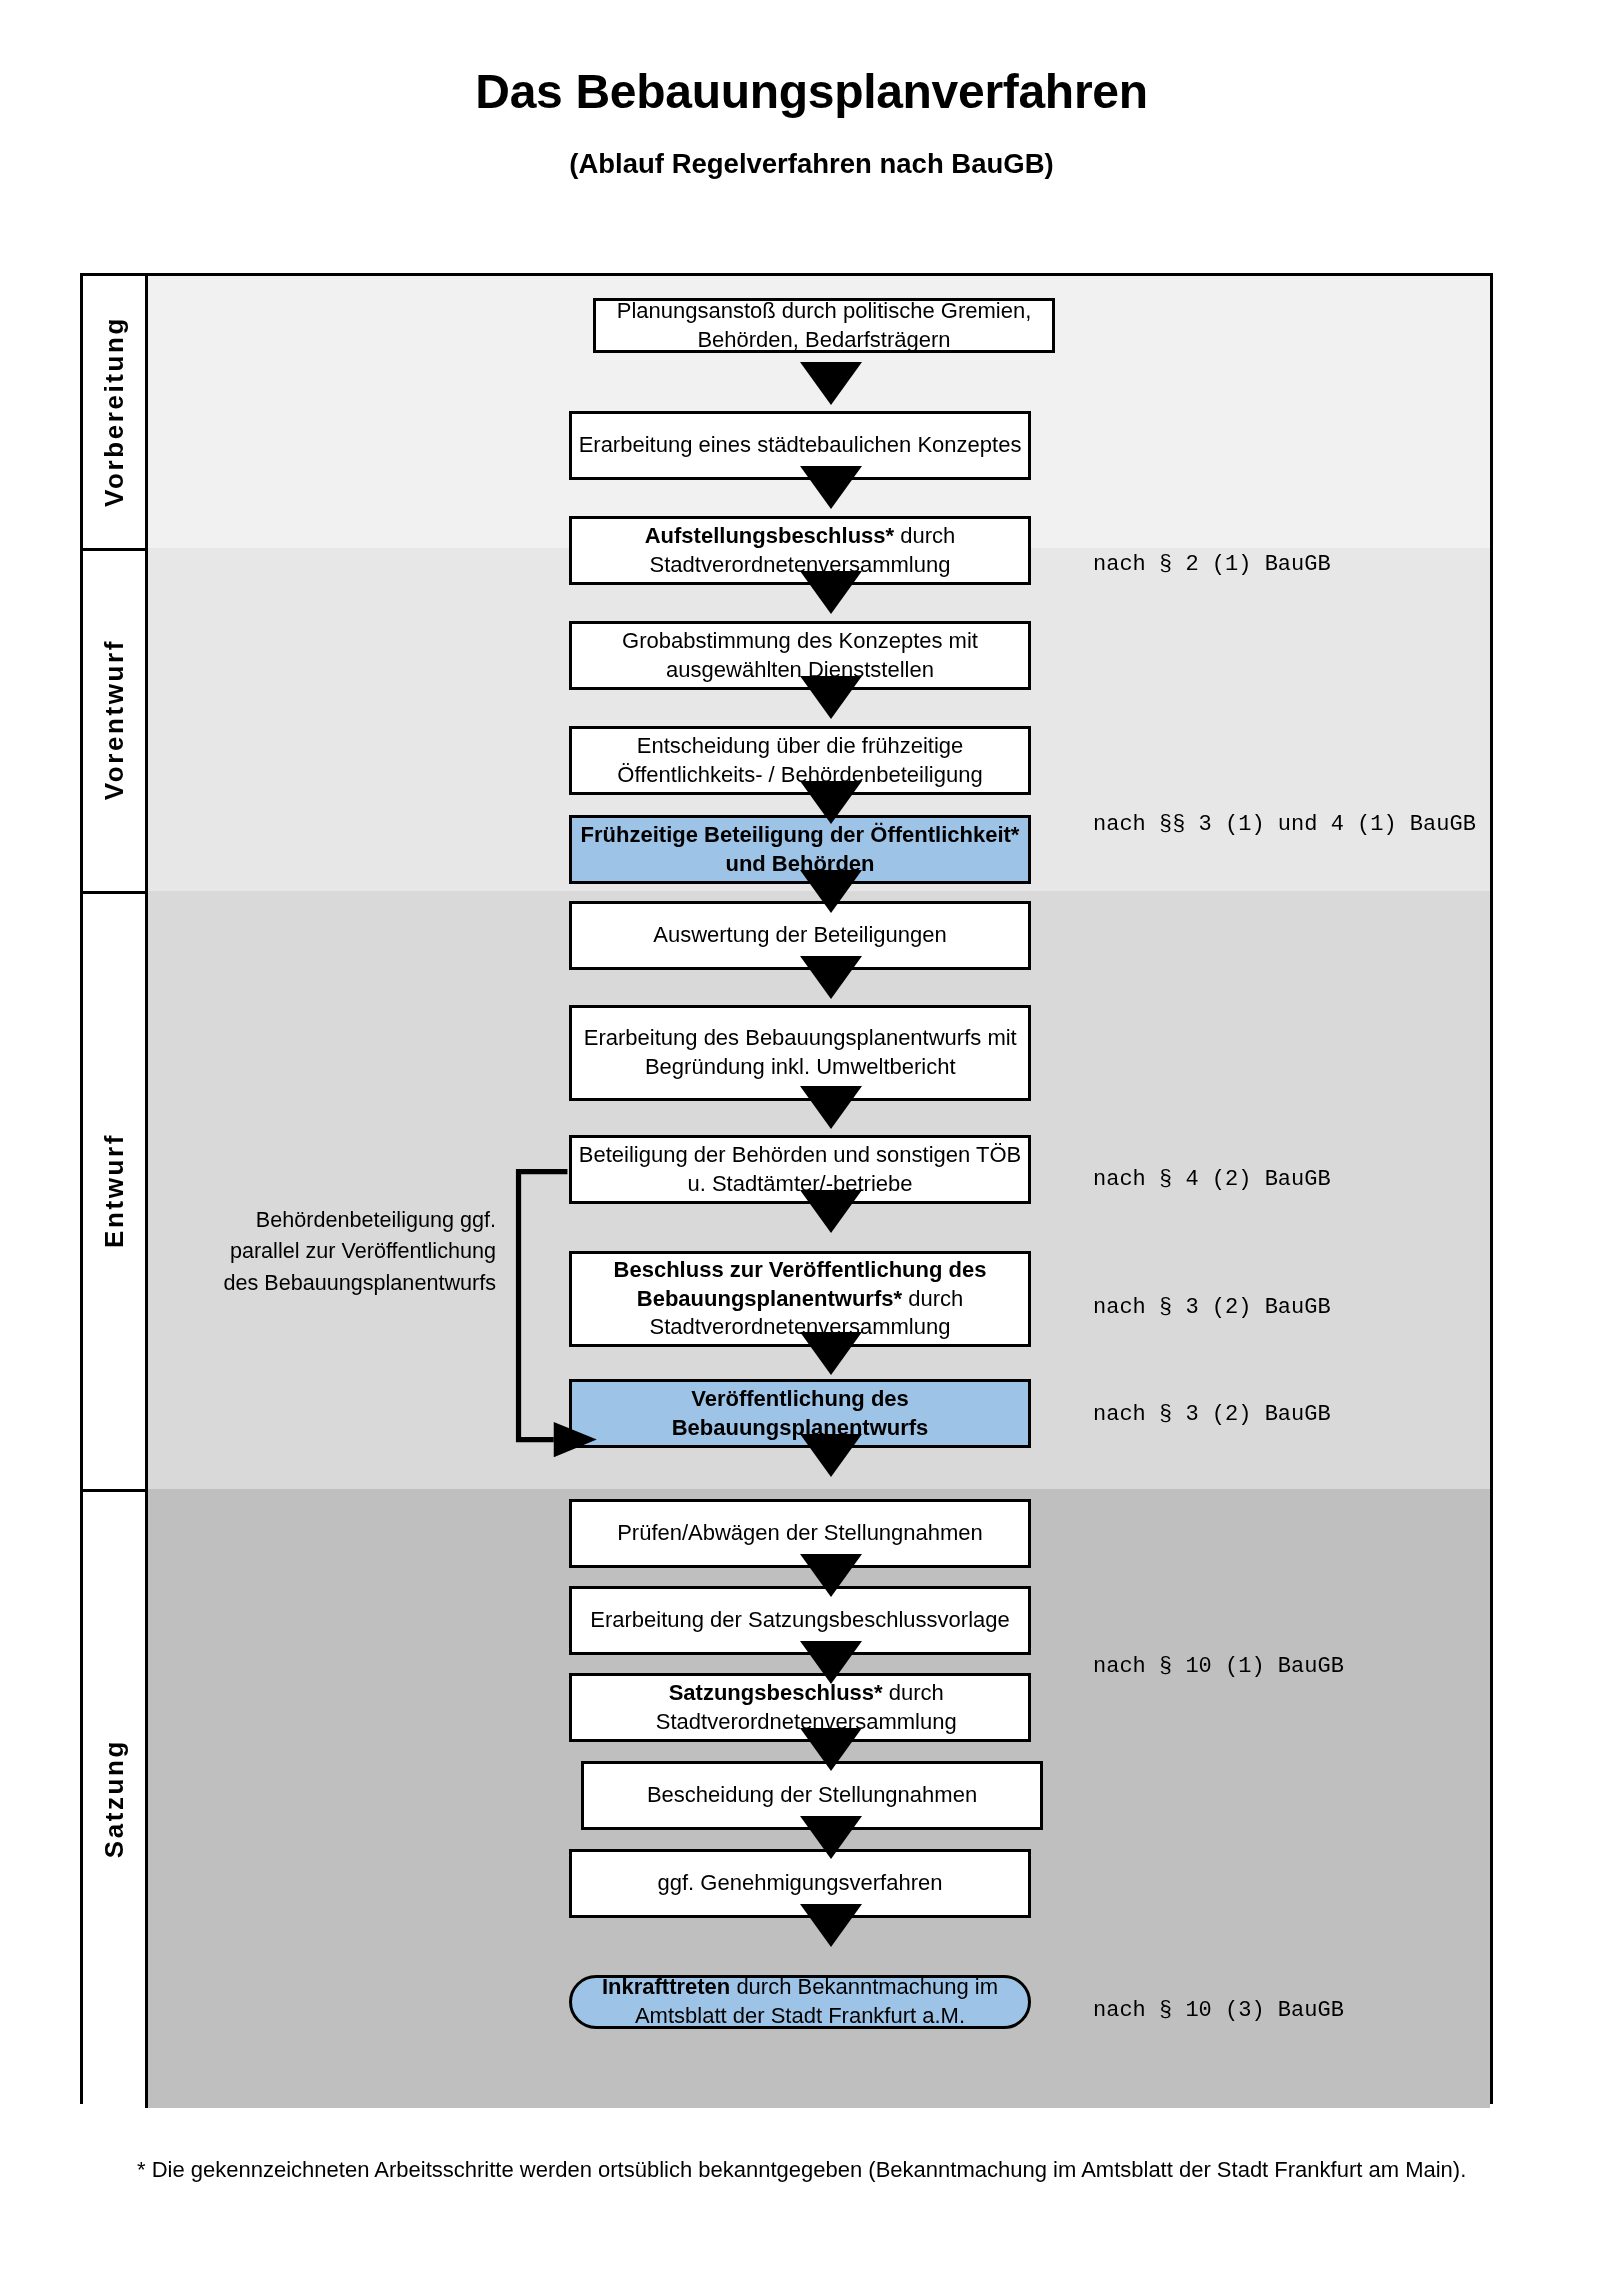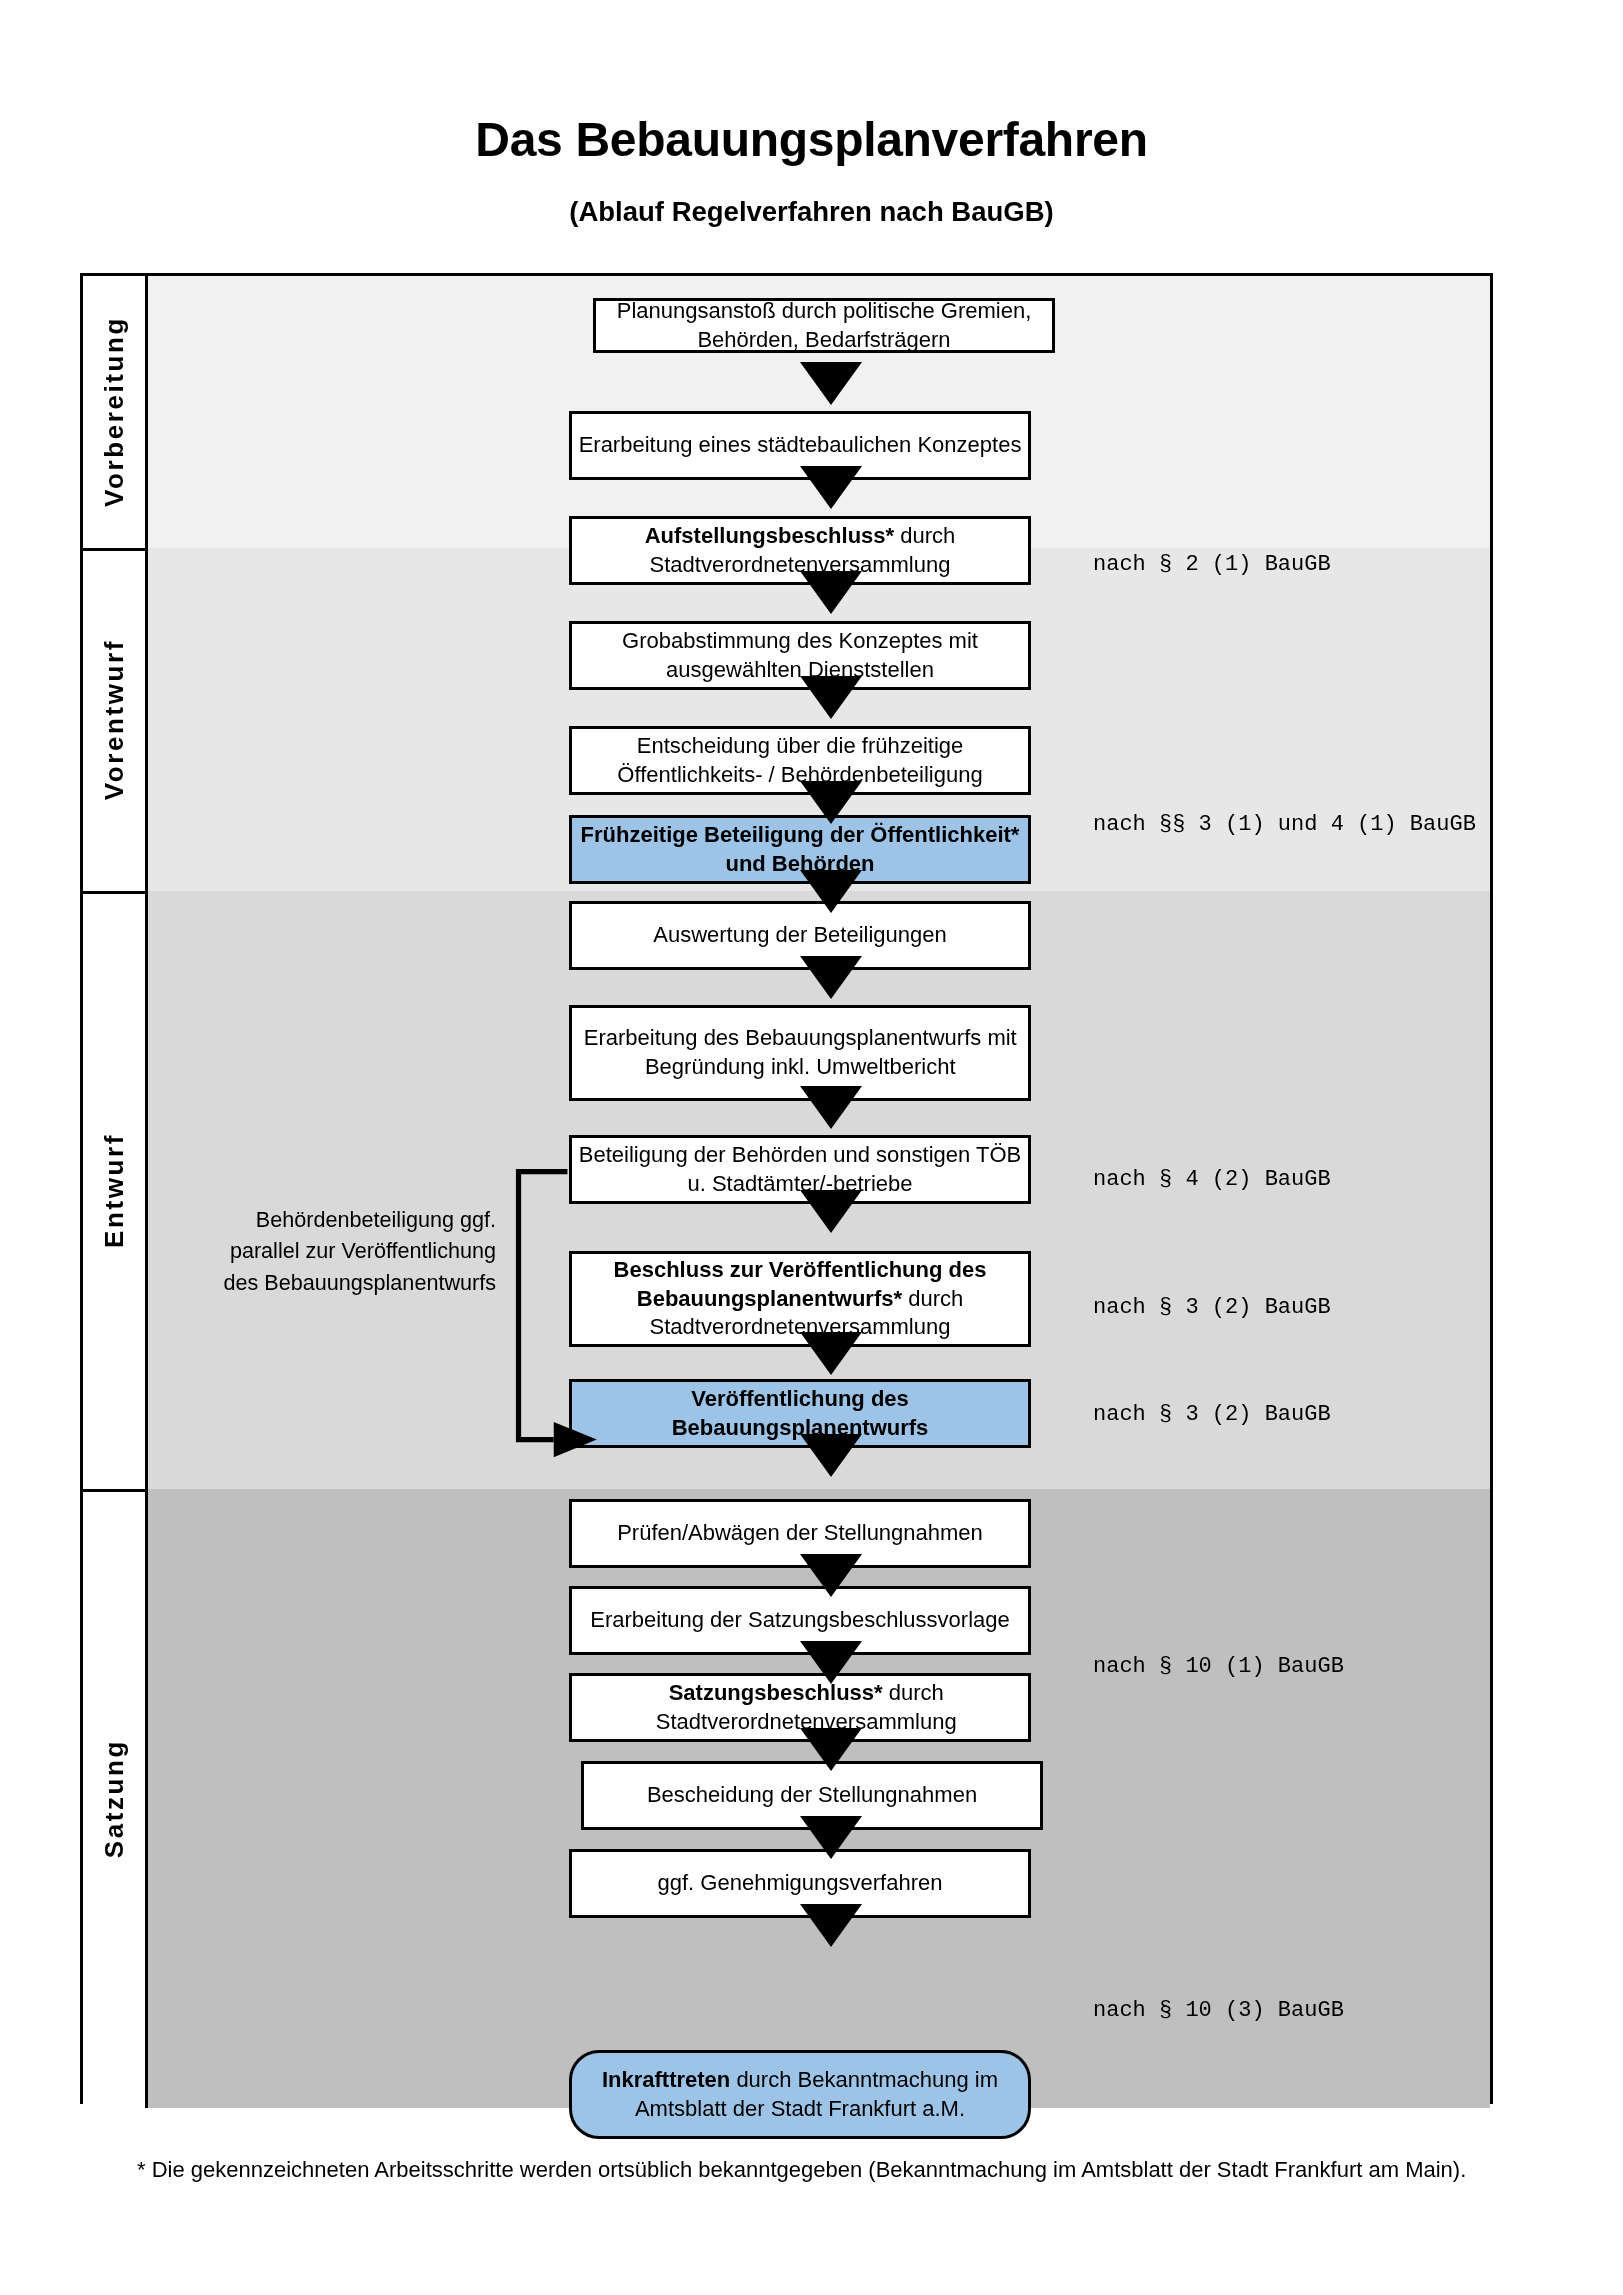--- a/index.html
+++ b/index.html
@@ -8,21 +8,21 @@
     font-family:"Liberation Sans","DejaVu Sans",sans-serif;
     color:#000000;
     position:relative;
     overflow:hidden;
   }
 
   
   #header{position:absolute;left:0;top:0;width:1623px;}
   #doc-title{
     text-align:center;font-size:48px;font-weight:bold;
-    letter-spacing:-0.3px;margin-top:116px;line-height:1;
+    letter-spacing:-0.3px;margin-top:68px;line-height:1;
   }
   #doc-subtitle{
     text-align:center;font-size:27.5px;font-weight:bold;
     margin-top:34px;line-height:1;
   }
 
   
   #frame{
     position:absolute;left:80px;top:273px;
     width:1413px;height:1831px;
@@ -215,21 +215,21 @@
       </div>
       <div class="arrow" style="top: 1452px;"></div>
       <div class="pbox" id="box-bescheidung" style="top: 1485px; height: 69px; margin-left: 12px;">
         <div>Bescheidung der Stellungnahmen</div>
       </div>
       <div class="arrow" style="top: 1540px;"></div>
       <div class="pbox" id="box-genehmigungsverfahren" style="top: 1573px; height: 69px;">
         <div>ggf. Genehmigungsverfahren</div>
       </div>
       <div class="arrow" style="top: 1628px;"></div>
-      <div class="pbox blue" id="box-inkrafttreten" style="top: 1774px; height: 89px; border-radius: 30px;">
+      <div class="pbox blue" id="box-inkrafttreten" style="top: 1699px; height: 54px; border-radius: 30px;">
         <div><b>Inkrafttreten</b> durch Bekanntmachung im Amtsblatt der Stadt Frankfurt a.M.</div>
       </div>
       <div class="para-label" id="ref-2-1" style="top: 276px;">nach § 2 (1) BauGB</div>
       <div class="para-label" id="ref-3-1-4-1" style="top: 536px;">nach §§ 3 (1) und 4 (1) BauGB</div>
       <div class="para-label" id="ref-4-2" style="top: 891px;">nach § 4 (2) BauGB</div>
       <div class="para-label" id="ref-3-2-a" style="top: 1019px;">nach § 3 (2) BauGB</div>
       <div class="para-label" id="ref-3-2-b" style="top: 1126px;">nach § 3 (2) BauGB</div>
       <div class="para-label" id="ref-10-1" style="top: 1378px;">nach § 10 (1) BauGB</div>
       <div class="para-label" id="ref-10-3" style="top: 1722px;">nach § 10 (3) BauGB</div>
     </div>

